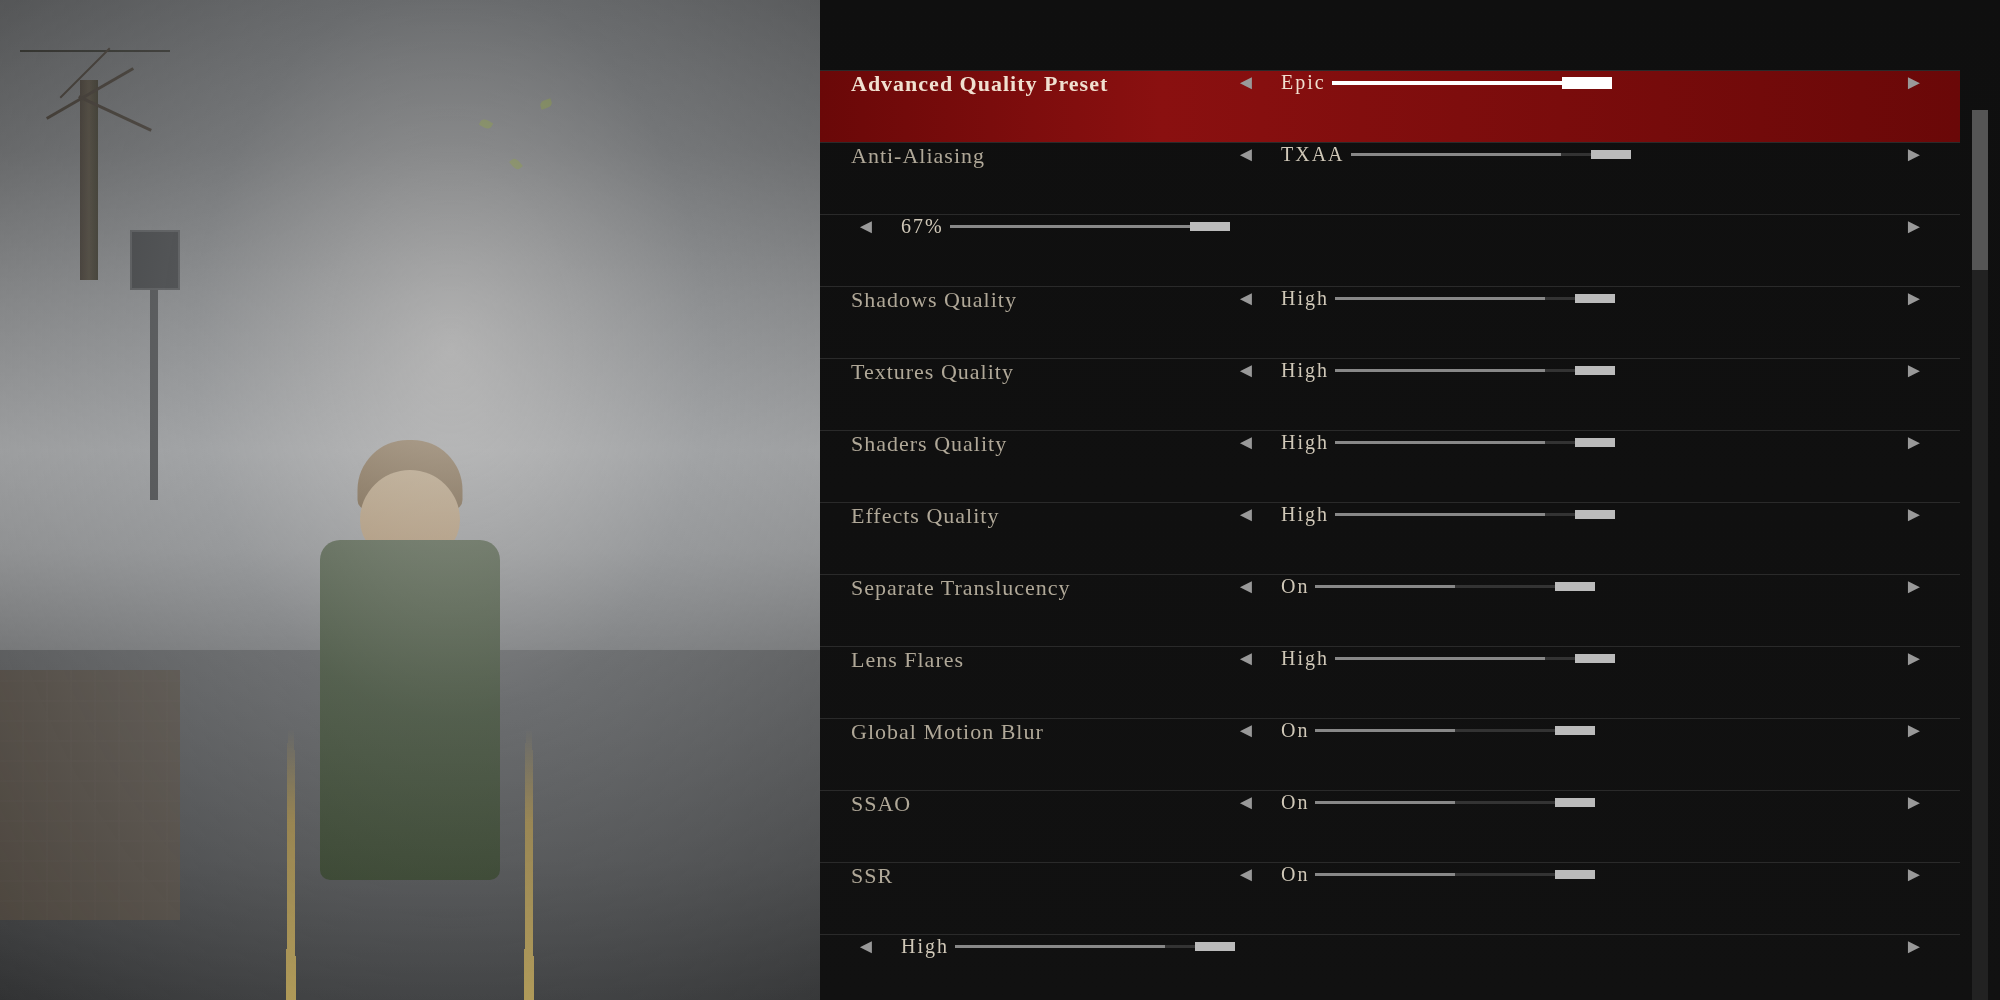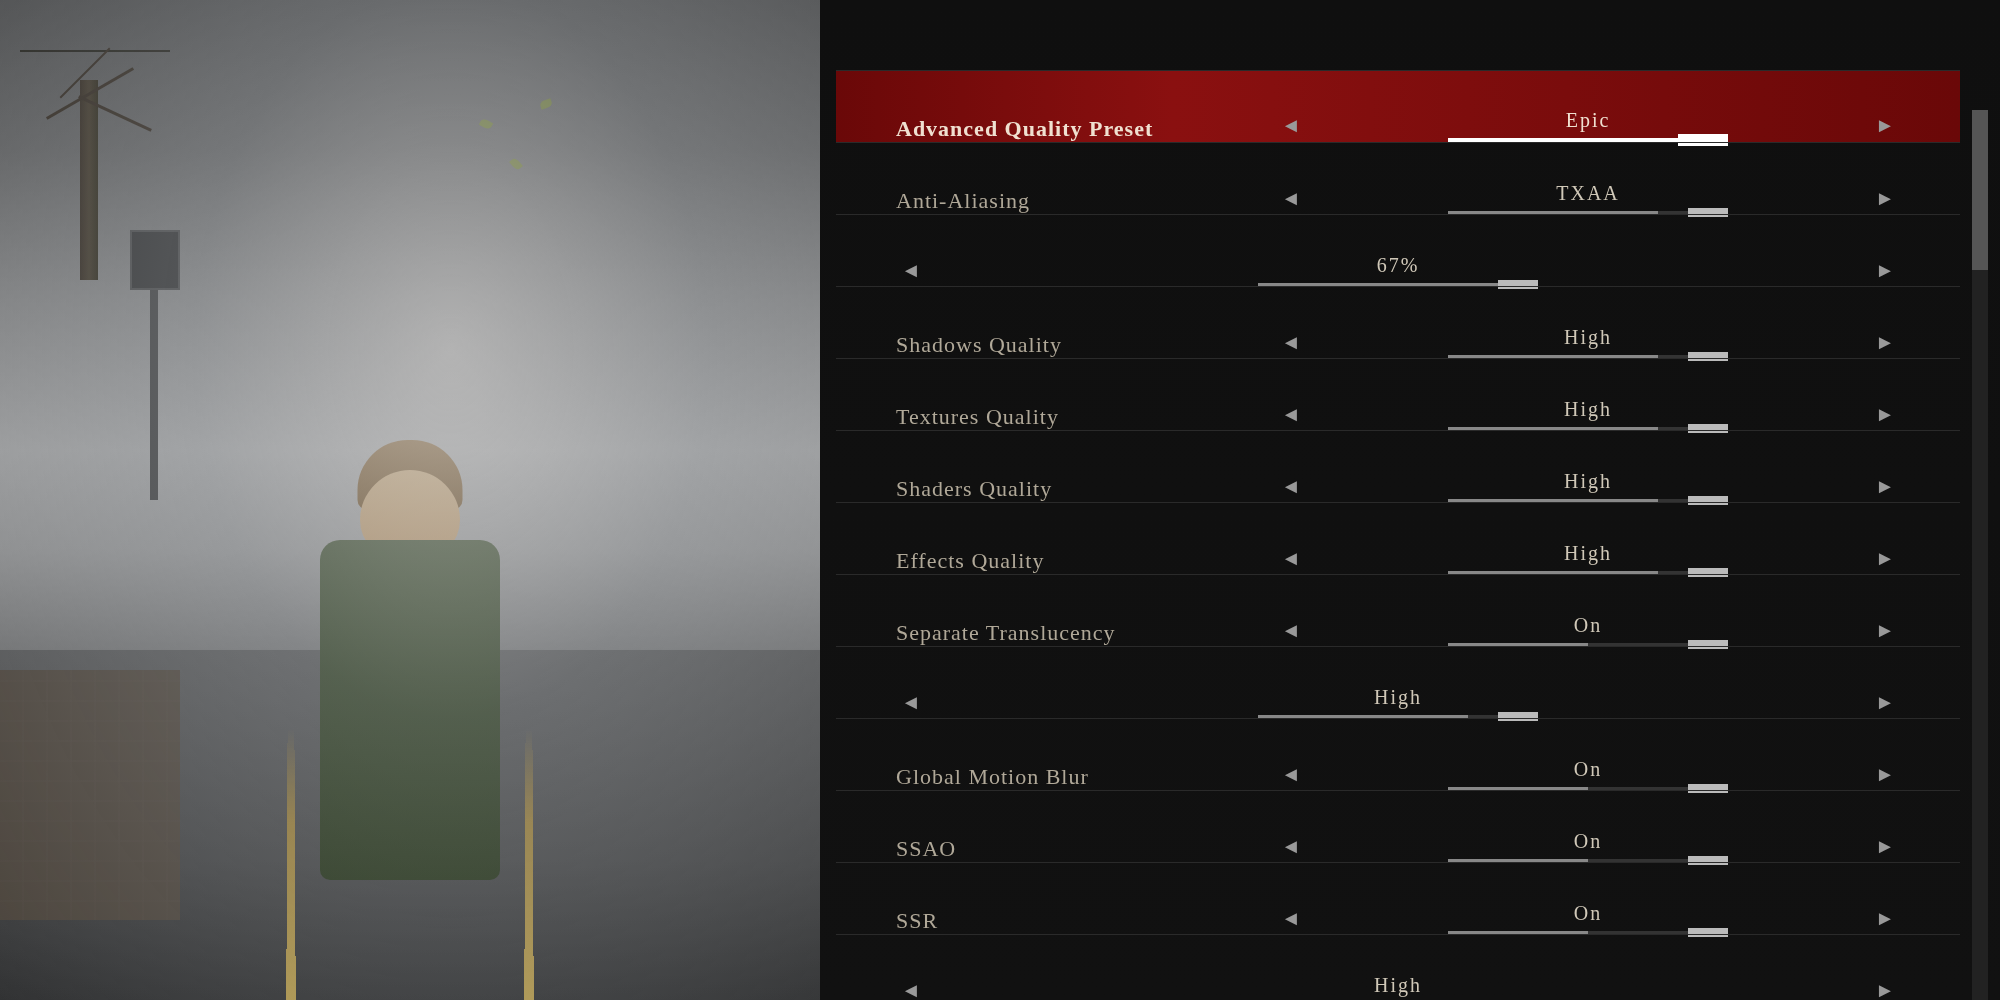--- a/index.html
+++ b/index.html
@@ -273,26 +273,25 @@
 
     .settings-list {
       flex: 1;
       overflow: hidden;
       position: relative;
       padding-right: 40px;
     }
 
     .setting-row {
       display: flex;
-      align-items: flex-end;
+      align-items: flex-start;
       min-height: 72px;
       border-top: 1px solid #2a2a2a;
-      padding: 0 60px;
+      padding: 0 31px;
       position: relative;
-      margin-left: 16px;
     }
 
     .setting-row.active {
       background: linear-gradient(90deg, #6a0808 0%, #8a1010 30%, #6a0808 100%);
     }
 
     .setting-row.active .setting-name {
       color: #f0e0d0;
       font-weight: 600;
     }
@@ -321,21 +320,21 @@
       text-align: center;
       flex-shrink: 0;
     }
 
     .arrow-btn.left { color: #999; }
     .arrow-btn.right { color: #999; }
 
     .setting-value-container {
       flex: 1;
       display: flex;
-      flex-direction: column;
+      flex-direction: row;
       align-items: center;
       gap: 6px;
     }
 
     .setting-value {
       color: #d0c8b8;
       font-size: 20px;
       font-family: 'Georgia', serif;
       letter-spacing: 2px;
       text-align: center;
@@ -546,20 +545,21 @@
               <div class="setting-value">On</div>
               <div class="value-bar">
                 <div class="value-bar-fill" style="width: 50%;"></div>
                 <div class="value-bar-indicator"></div>
               </div>
             </div>
             <span class="arrow-btn right">►</span>
           </div>
         </div>
         <div class="setting-row">
+          <div class="setting-name">Lens Flares</div>
           <div class="setting-control">
             <span class="arrow-btn left">◄</span>
             <div class="setting-value-container">
               <div class="setting-value">High</div>
               <div class="value-bar">
                 <div class="value-bar-fill" style="width: 75%;"></div>
                 <div class="value-bar-indicator"></div>
               </div>
             </div>
             <span class="arrow-btn right">►</span>

